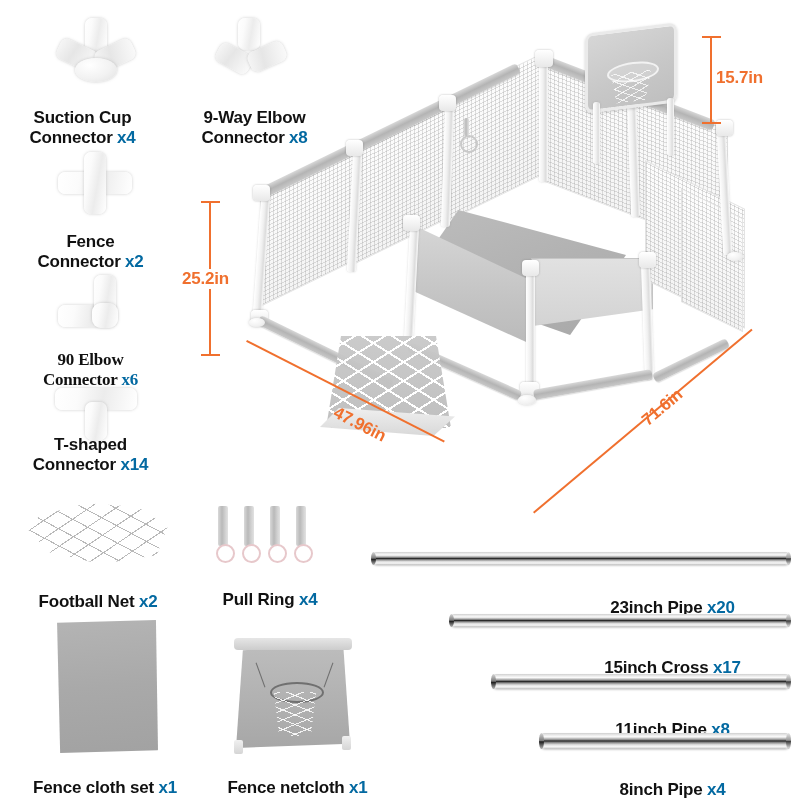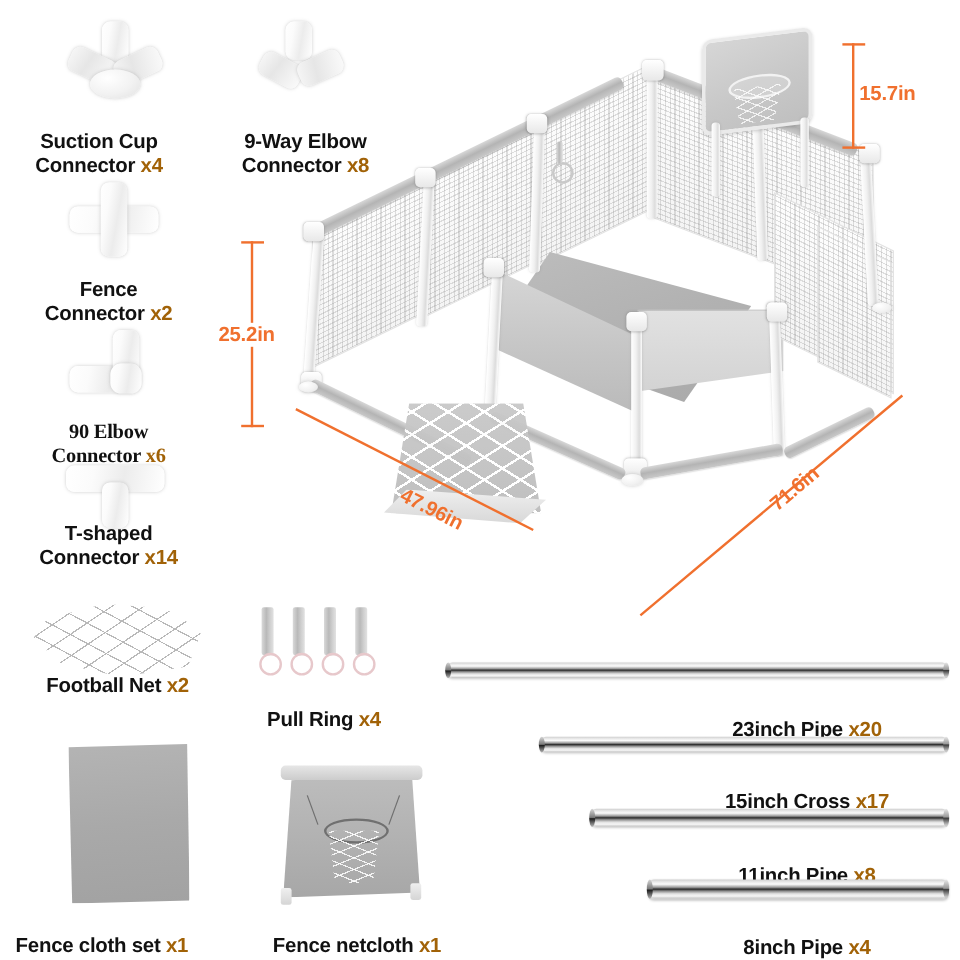--- a/index.html
+++ b/index.html
@@ -7,21 +7,21 @@
     width:800px;height:800px;position:relative;overflow:hidden;
     font-family:"Liberation Sans","DejaVu Sans",sans-serif;
     color:#111111;
   }
   
   .part-label{
     position:absolute;text-align:center;font-weight:bold;
     font-size:17px;line-height:20px;color:#111;letter-spacing:-0.2px;
     white-space:pre-line;
   }
-  .qty{color:#a16207;}
+  .qty{color:#0369a1;}
   
   .conn{position:absolute;}
   .tube{
     position:absolute;border-radius:7px;
     background:linear-gradient(100deg,#ffffff 0%,#fbfbfb 28%,#ececec 58%,#f7f7f7 82%,#ffffff 100%);
     box-shadow:0 0 3px rgba(140,140,140,.45);
   }
   .tube.d{
     background:linear-gradient(100deg,#f6f6f6 0%,#e6e6e6 40%,#f2f2f2 75%,#fafafa 100%);
   }
@@ -271,41 +271,41 @@
 </div>
 <div class="part-label" style="left:8px;top:415px;width:165px;">
   <span>T-shaped
 Connector</span> <span class="qty">x14</span>
 </div>
 
 <div style="position:absolute;left:28px;top:502px;width:140px;height:62px;
             background:repeating-linear-gradient(28deg,#b9b9b9 0 1px,transparent 1px 15px),
                        repeating-linear-gradient(-34deg,#b9b9b9 0 1px,transparent 1px 15px);
             clip-path:polygon(8% 22%,42% 2%,78% 8%,100% 38%,92% 86%,52% 100%,16% 82%,0% 48%);"></div>
-<div class="part-label" style="left:8px;top:542px;width:180px;">
+<div class="part-label" style="left:8px;top:572px;width:180px;">
   <span>Football Net</span> <span class="qty">x2</span>
 </div>
 
 <div style="position:absolute;left:216px;top:506px;width:100px;height:58px;">
   <div class="strap" style="left:2px;top:0px;width:10px;height:40px;"></div>
   <div class="ring" style="left:0px;top:38px;width:15px;height:15px;"></div>
   <div class="strap" style="left:28px;top:0px;width:10px;height:40px;"></div>
   <div class="ring" style="left:26px;top:38px;width:15px;height:15px;"></div>
   <div class="strap" style="left:54px;top:0px;width:10px;height:40px;"></div>
   <div class="ring" style="left:52px;top:38px;width:15px;height:15px;"></div>
   <div class="strap" style="left:80px;top:0px;width:10px;height:40px;"></div>
   <div class="ring" style="left:78px;top:38px;width:15px;height:15px;"></div>
 </div>
 <div class="part-label" style="left:190px;top:570px;width:160px;">
   <span>Pull Ring</span> <span class="qty">x4</span>
 </div>
 
 <div class="cloth" style="left:55px;top:620px;width:103px;height:133px;
             clip-path:polygon(2% 2%,98% 0%,100% 98%,5% 100%);"></div>
-<div class="part-label" style="left:13px;top:758px;width:210px;text-align:left;">
+<div class="part-label" style="left:0;top:758px;width:210px;text-align:center;">
   <span>Fence cloth set</span> <span class="qty">x1</span>
 </div>
 
 <div style="position:absolute;left:232px;top:636px;width:122px;height:120px;">
   <div style="position:absolute;left:4px;top:8px;width:114px;height:104px;
               background:linear-gradient(180deg,#bdbdbd,#b0b0b0 60%,#a7a7a7);
               clip-path:polygon(6% 6%,94% 0%,100% 96%,0% 100%);"></div>
   <div style="position:absolute;left:2px;top:2px;width:118px;height:12px;
               background:linear-gradient(180deg,#e6e6e6,#cccccc);border-radius:4px;"></div>
   <div style="position:absolute;left:38px;top:46px;width:50px;height:17px;

